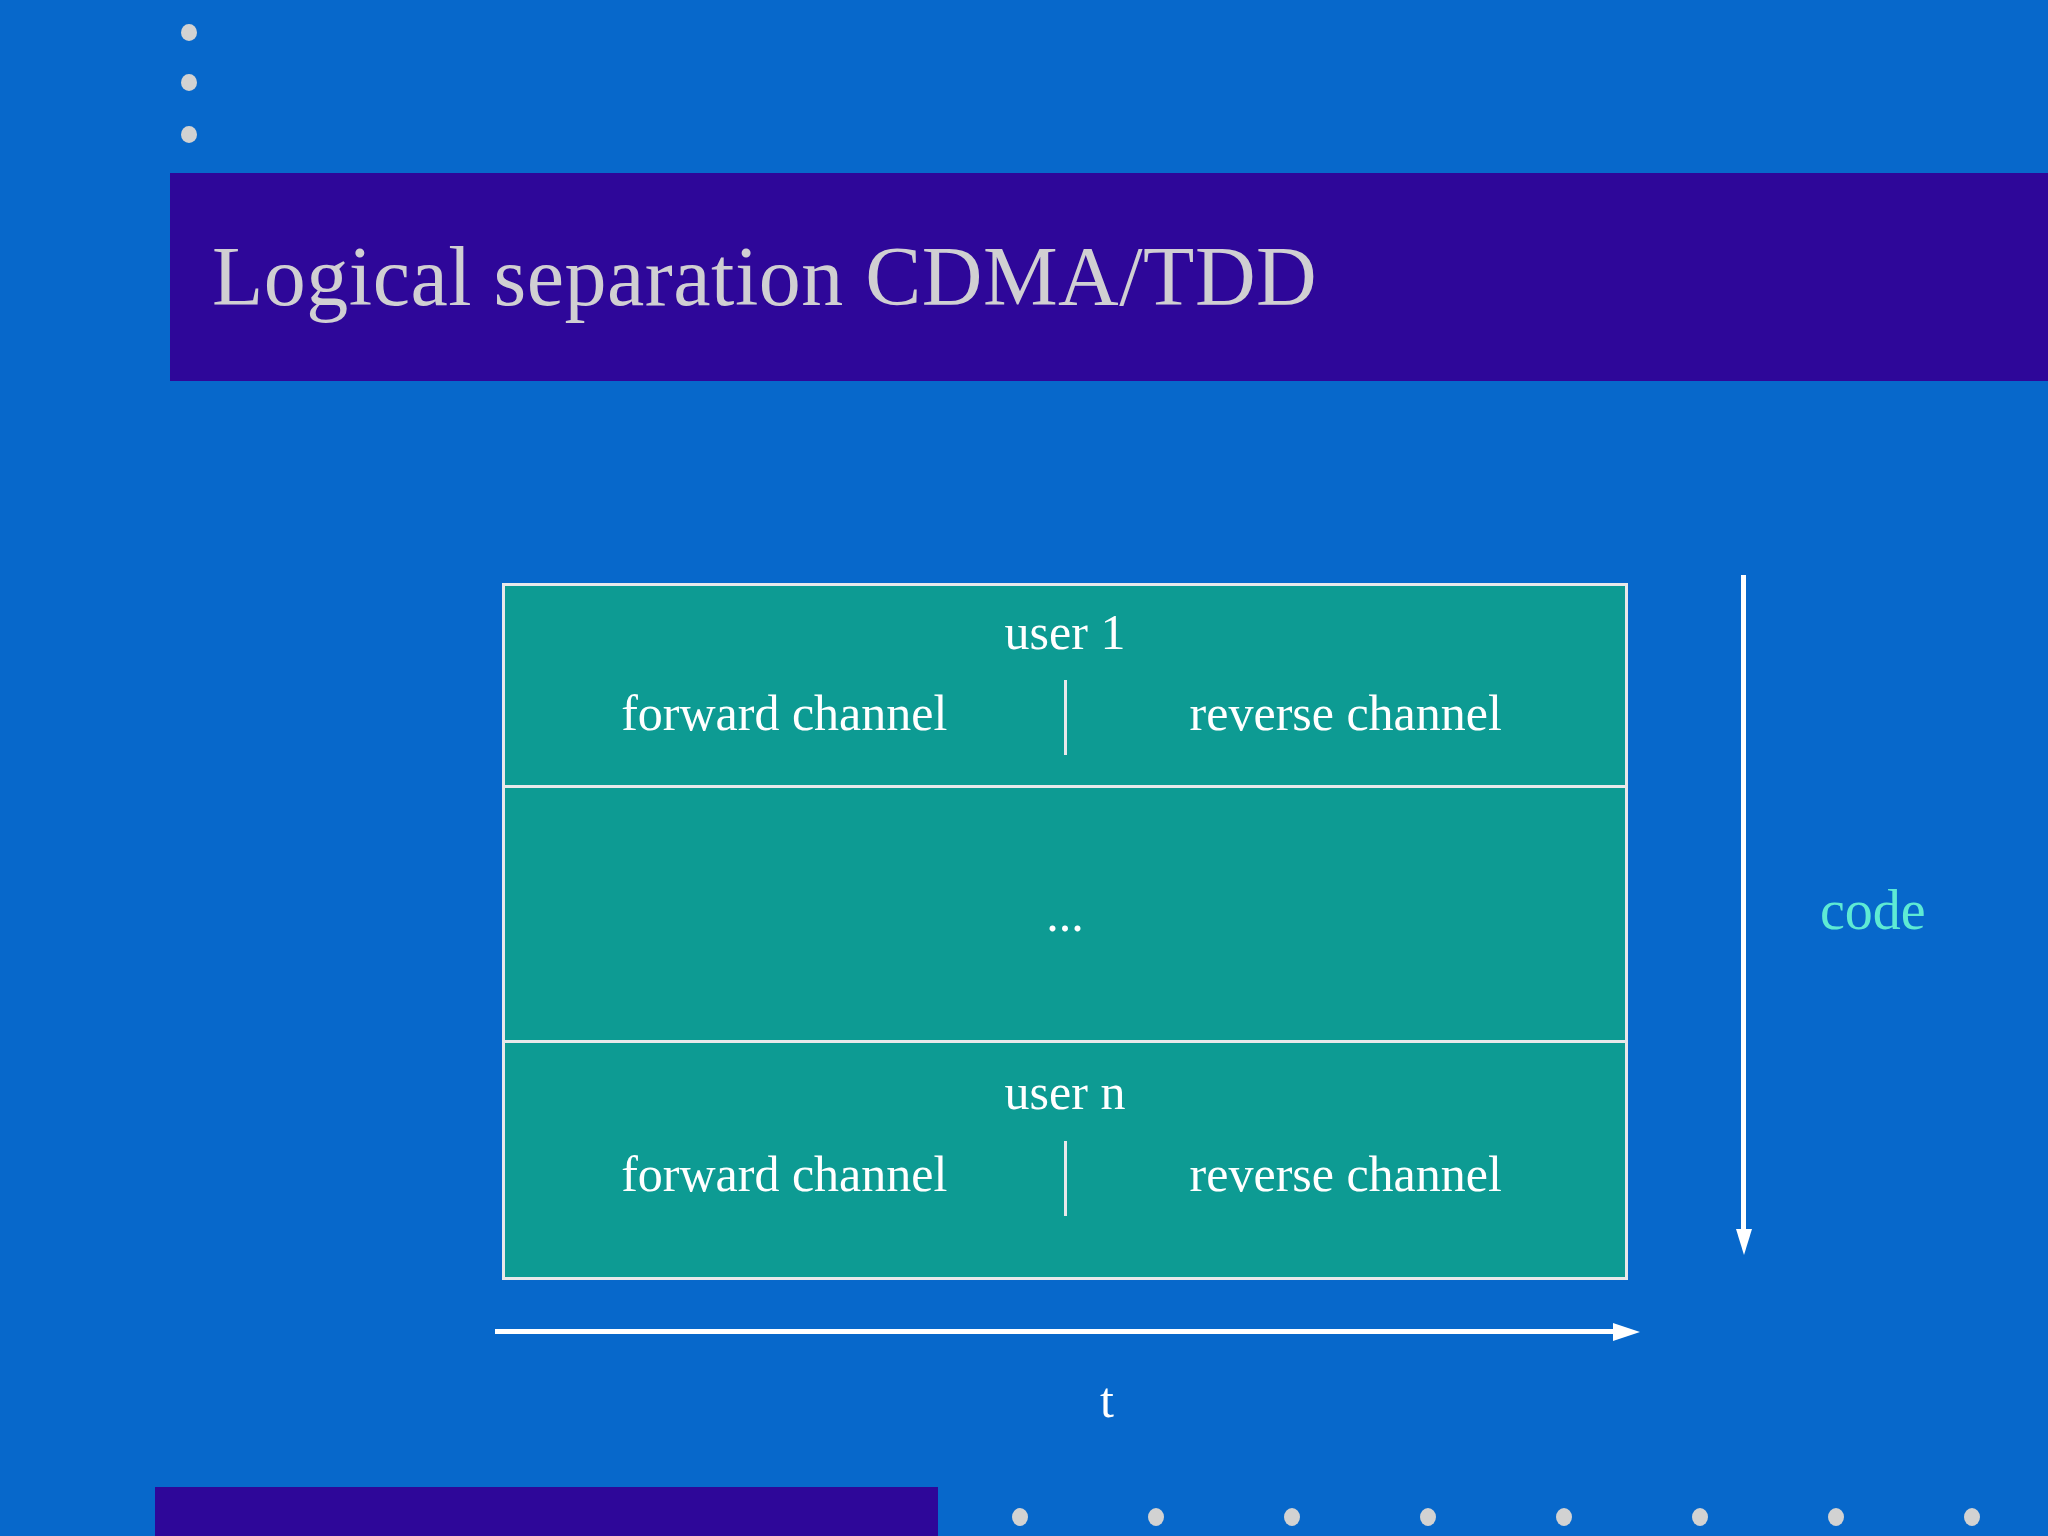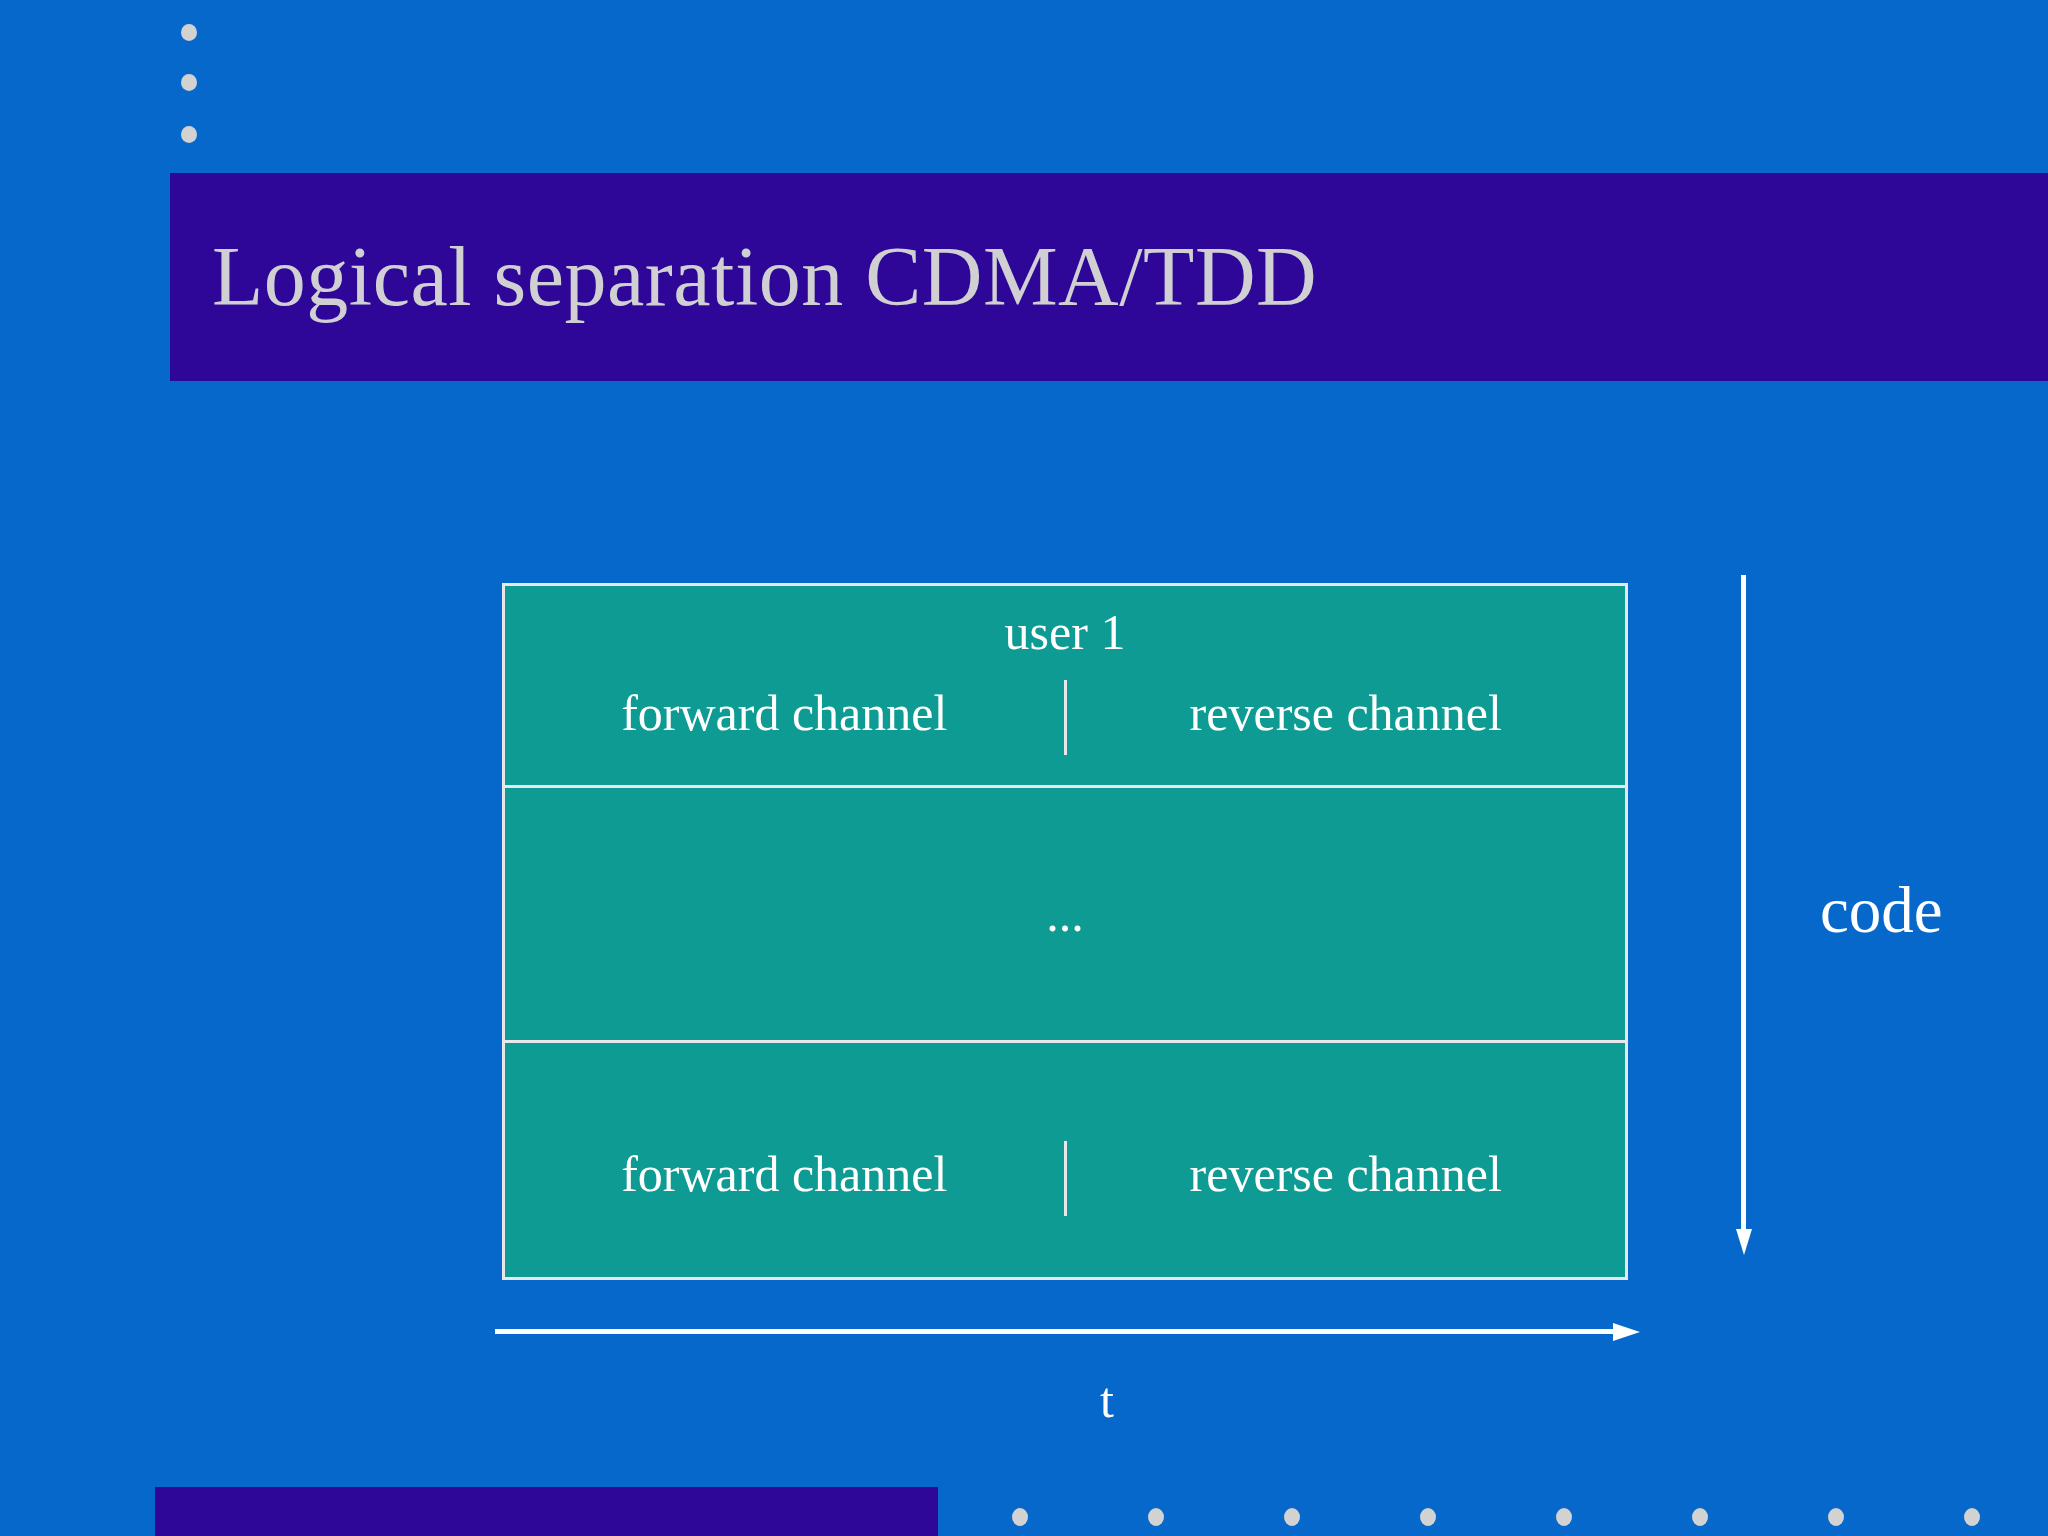--- a/index.html
+++ b/index.html
@@ -145,22 +145,22 @@
     height: 0;
     border-left: 8px solid transparent;
     border-right: 8px solid transparent;
     border-top: 26px solid #FFFFFF;
   }
   #code-label {
     position: absolute;
     left: 1820px;
     top: 910px;
     transform: translateY(-50%);
-    color: #ffffff;
-    font-size: 65px;
+    color: #5eead4;
+    font-size: 56px;
     line-height: 1;
   }
 
   
   #time-axis {
     position: absolute;
     left: 495px;
     top: 1323px;
     width: 1145px;
     height: 18px;
@@ -240,20 +240,21 @@
         <div class="chan left">forward channel</div>
         <div class="chan right">reverse channel</div>
       </div>
     </div>
 
     <div class="trow r2">
       <div class="ellipsis">...</div>
     </div>
 
     <div class="trow r3">
+      <div class="user-label">user n</div>
       <div class="chan-row">
         <div class="chan left">forward channel</div>
         <div class="chan right">reverse channel</div>
       </div>
     </div>
 
   </div>
 
   <div id="code-axis">
     <div class="shaft"></div>

